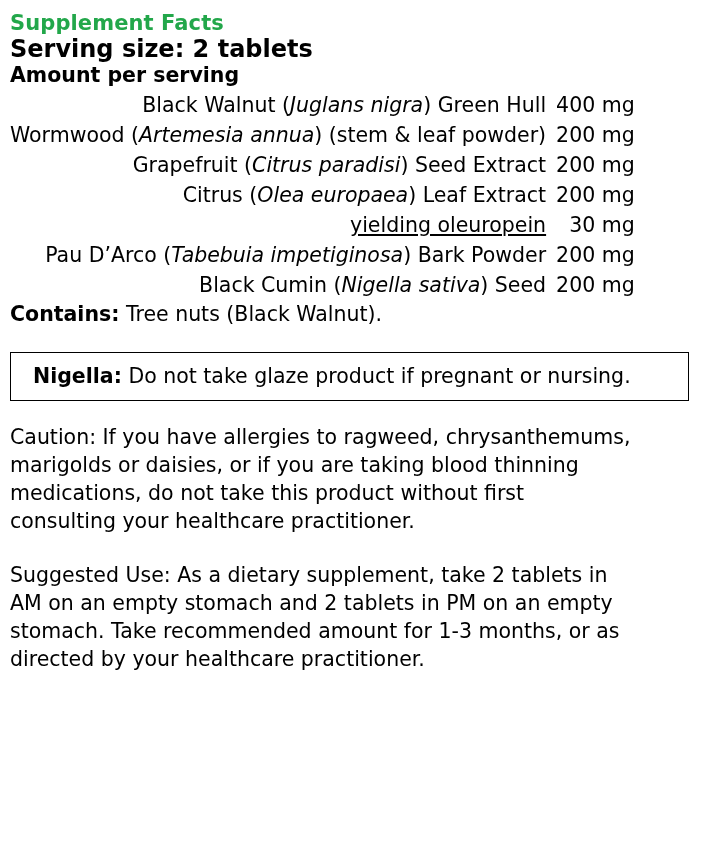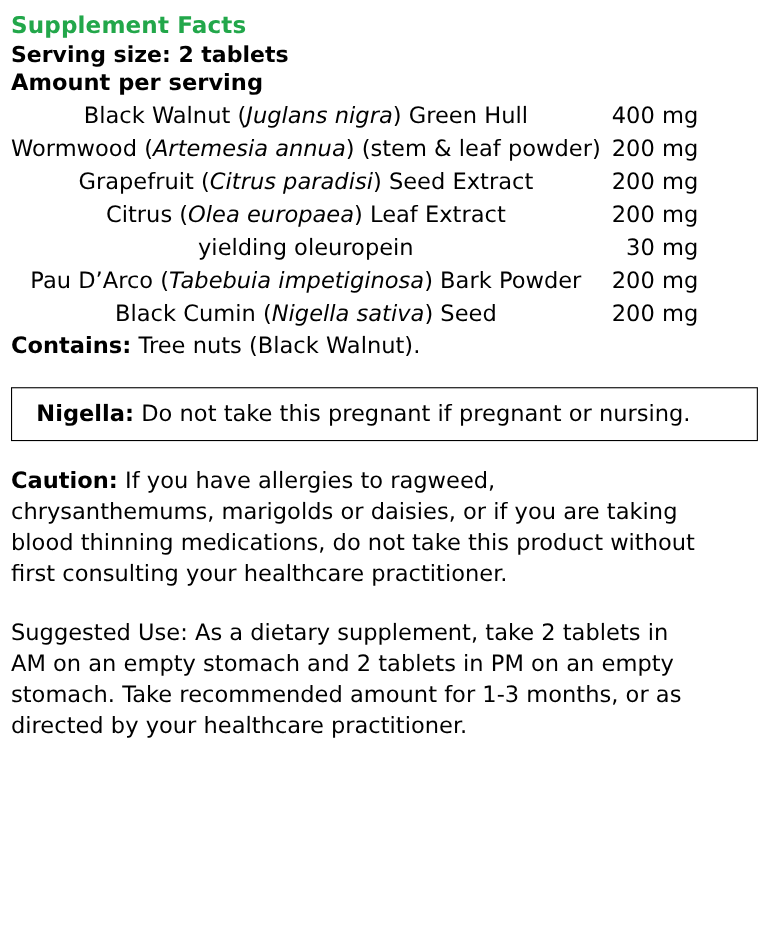--- a/index.html
+++ b/index.html
@@ -21,50 +21,51 @@
   }
   .facts-title {
     color: #22a74a;
     font-weight: bold;
     font-size: 21px;
     line-height: 26px;
     letter-spacing: 0.1px;
   }
   .serving-line {
     font-weight: bold;
-    font-size: 20px;
+    font-size: 24px;
     line-height: 26px;
   }
   .amount-line {
     font-weight: bold;
     font-size: 20.5px;
     line-height: 26px;
     margin-bottom: 2px;
   }
   table.ingredients {
     width: 100%;
     border-collapse: collapse;
     font-size: 20.5px;
   }
   table.ingredients td {
     padding: 0;
     line-height: 30px;
     vertical-align: baseline;
     white-space: nowrap;
   }
   table.ingredients td.name {
-    text-align: center;
+    text-align: right;
   }
   table.ingredients td.amt {
     text-align: right;
     padding-left: 10px;
     width: 90px;
   }
   .indent {
     padding-left: 12px;
+    text-decoration: underline;
   }
   em {
     font-style: italic;
   }
   .other-ing {
     font-size: 20.5px;
     line-height: 28px;
     margin-top: 22px;
   }
   .contains {
@@ -85,21 +86,21 @@
   }
   .warning-box b {
     font-weight: bold;
   }
   .caution {
     font-size: 20.5px;
     line-height: 28px;
     margin-top: 22px;
   }
   .caution b {
-    font-weight: bold;
+    font-weight: normal;
   }
   .suggested {
     font-size: 20.5px;
     line-height: 28px;
     margin-top: 26px;
   }
   .suggested b {
     font-weight: normal;
   }
 </style>
@@ -143,19 +144,19 @@
       <tr>
         <td class="name"><span>Black Cumin (</span><em>Nigella sativa</em><span>) Seed</span></td>
         <td class="amt">200 mg</td>
       </tr>
     </tbody>
   </table>
 
 
   <div class="contains"><b>Contains:</b><span> Tree nuts (Black Walnut).</span></div>
 
-  <div class="warning-box"><b>Nigella:</b><span> Do not take this pregnant if pregnant or nursing.</span></div>
+  <div class="warning-box"><b>Nigella:</b><span> Do not take glaze product if pregnant or nursing.</span></div>
 
   <div class="caution"><b>Caution:</b><span> If you have allergies to ragweed, chrysanthemums, marigolds or daisies, or if you are taking blood thinning medications, do not take this product without first consulting your healthcare practitioner.</span></div>
 
   <div class="suggested"><b>Suggested Use:</b><span> As a dietary supplement, take 2 tablets in AM on an empty stomach and 2 tablets in PM on an empty stomach. Take recommended amount for 1-3 months, or as directed by your healthcare practitioner.</span></div>
 
 </div>
 
 </body></html>

